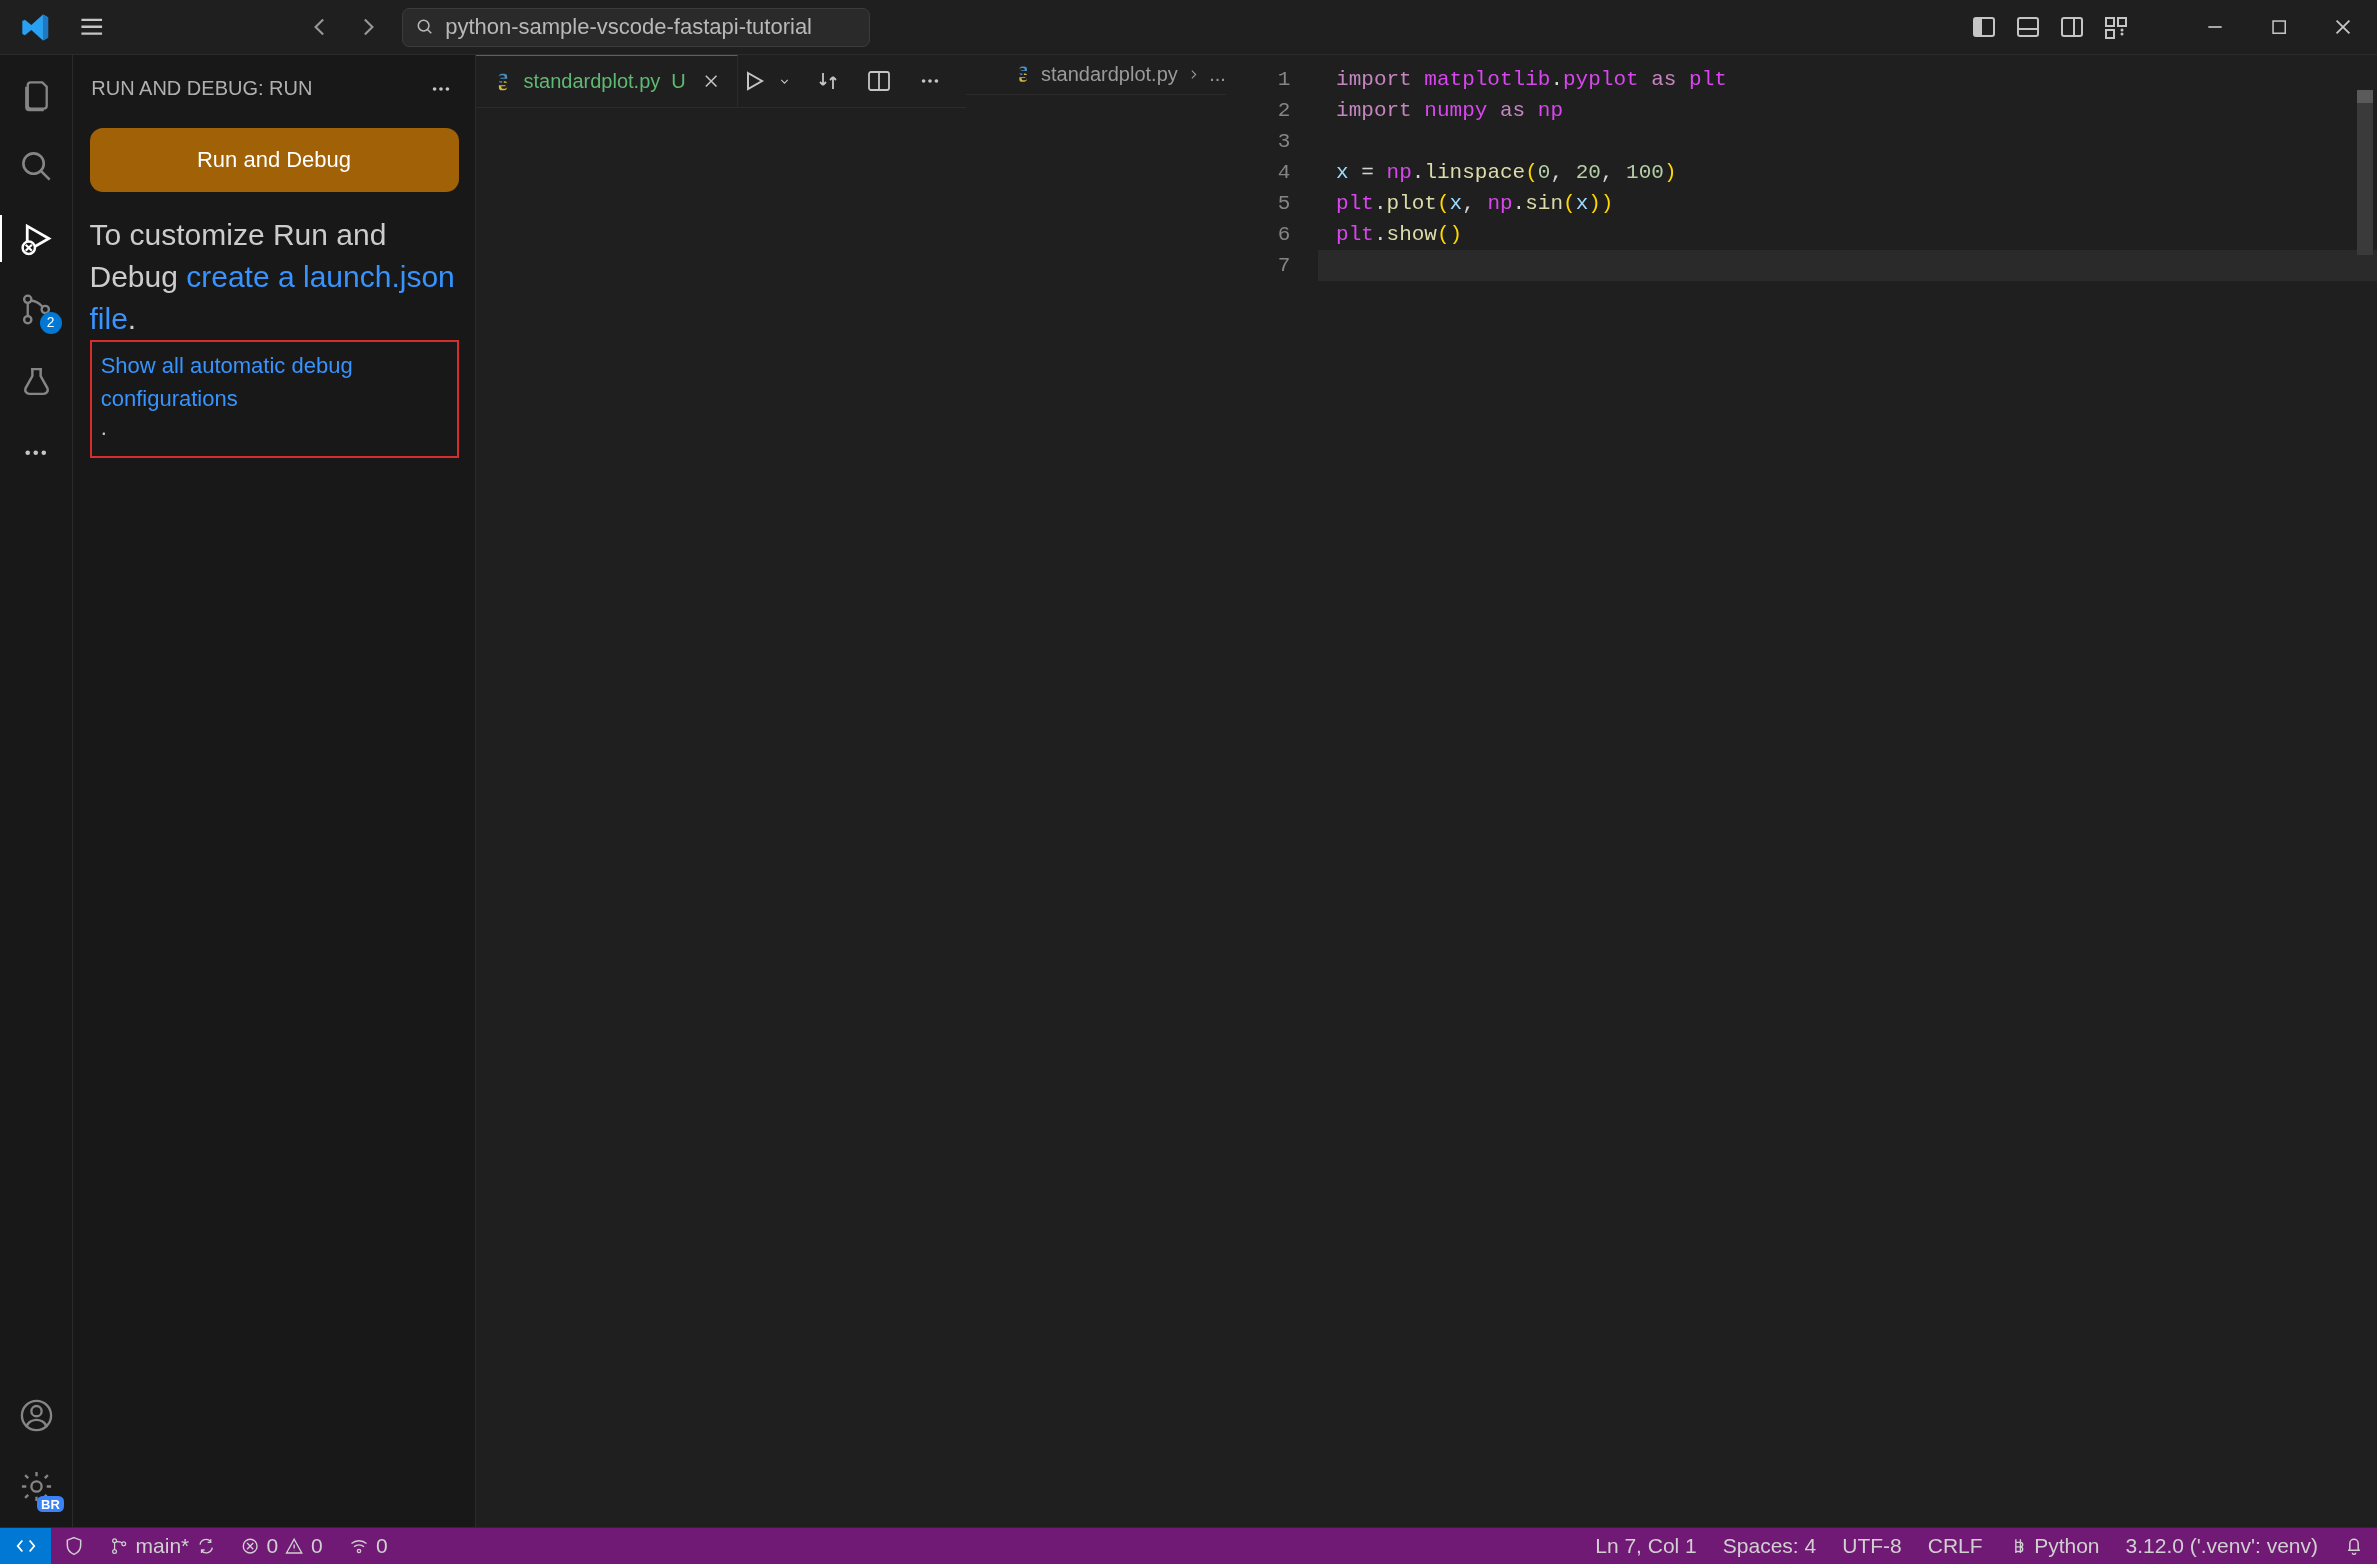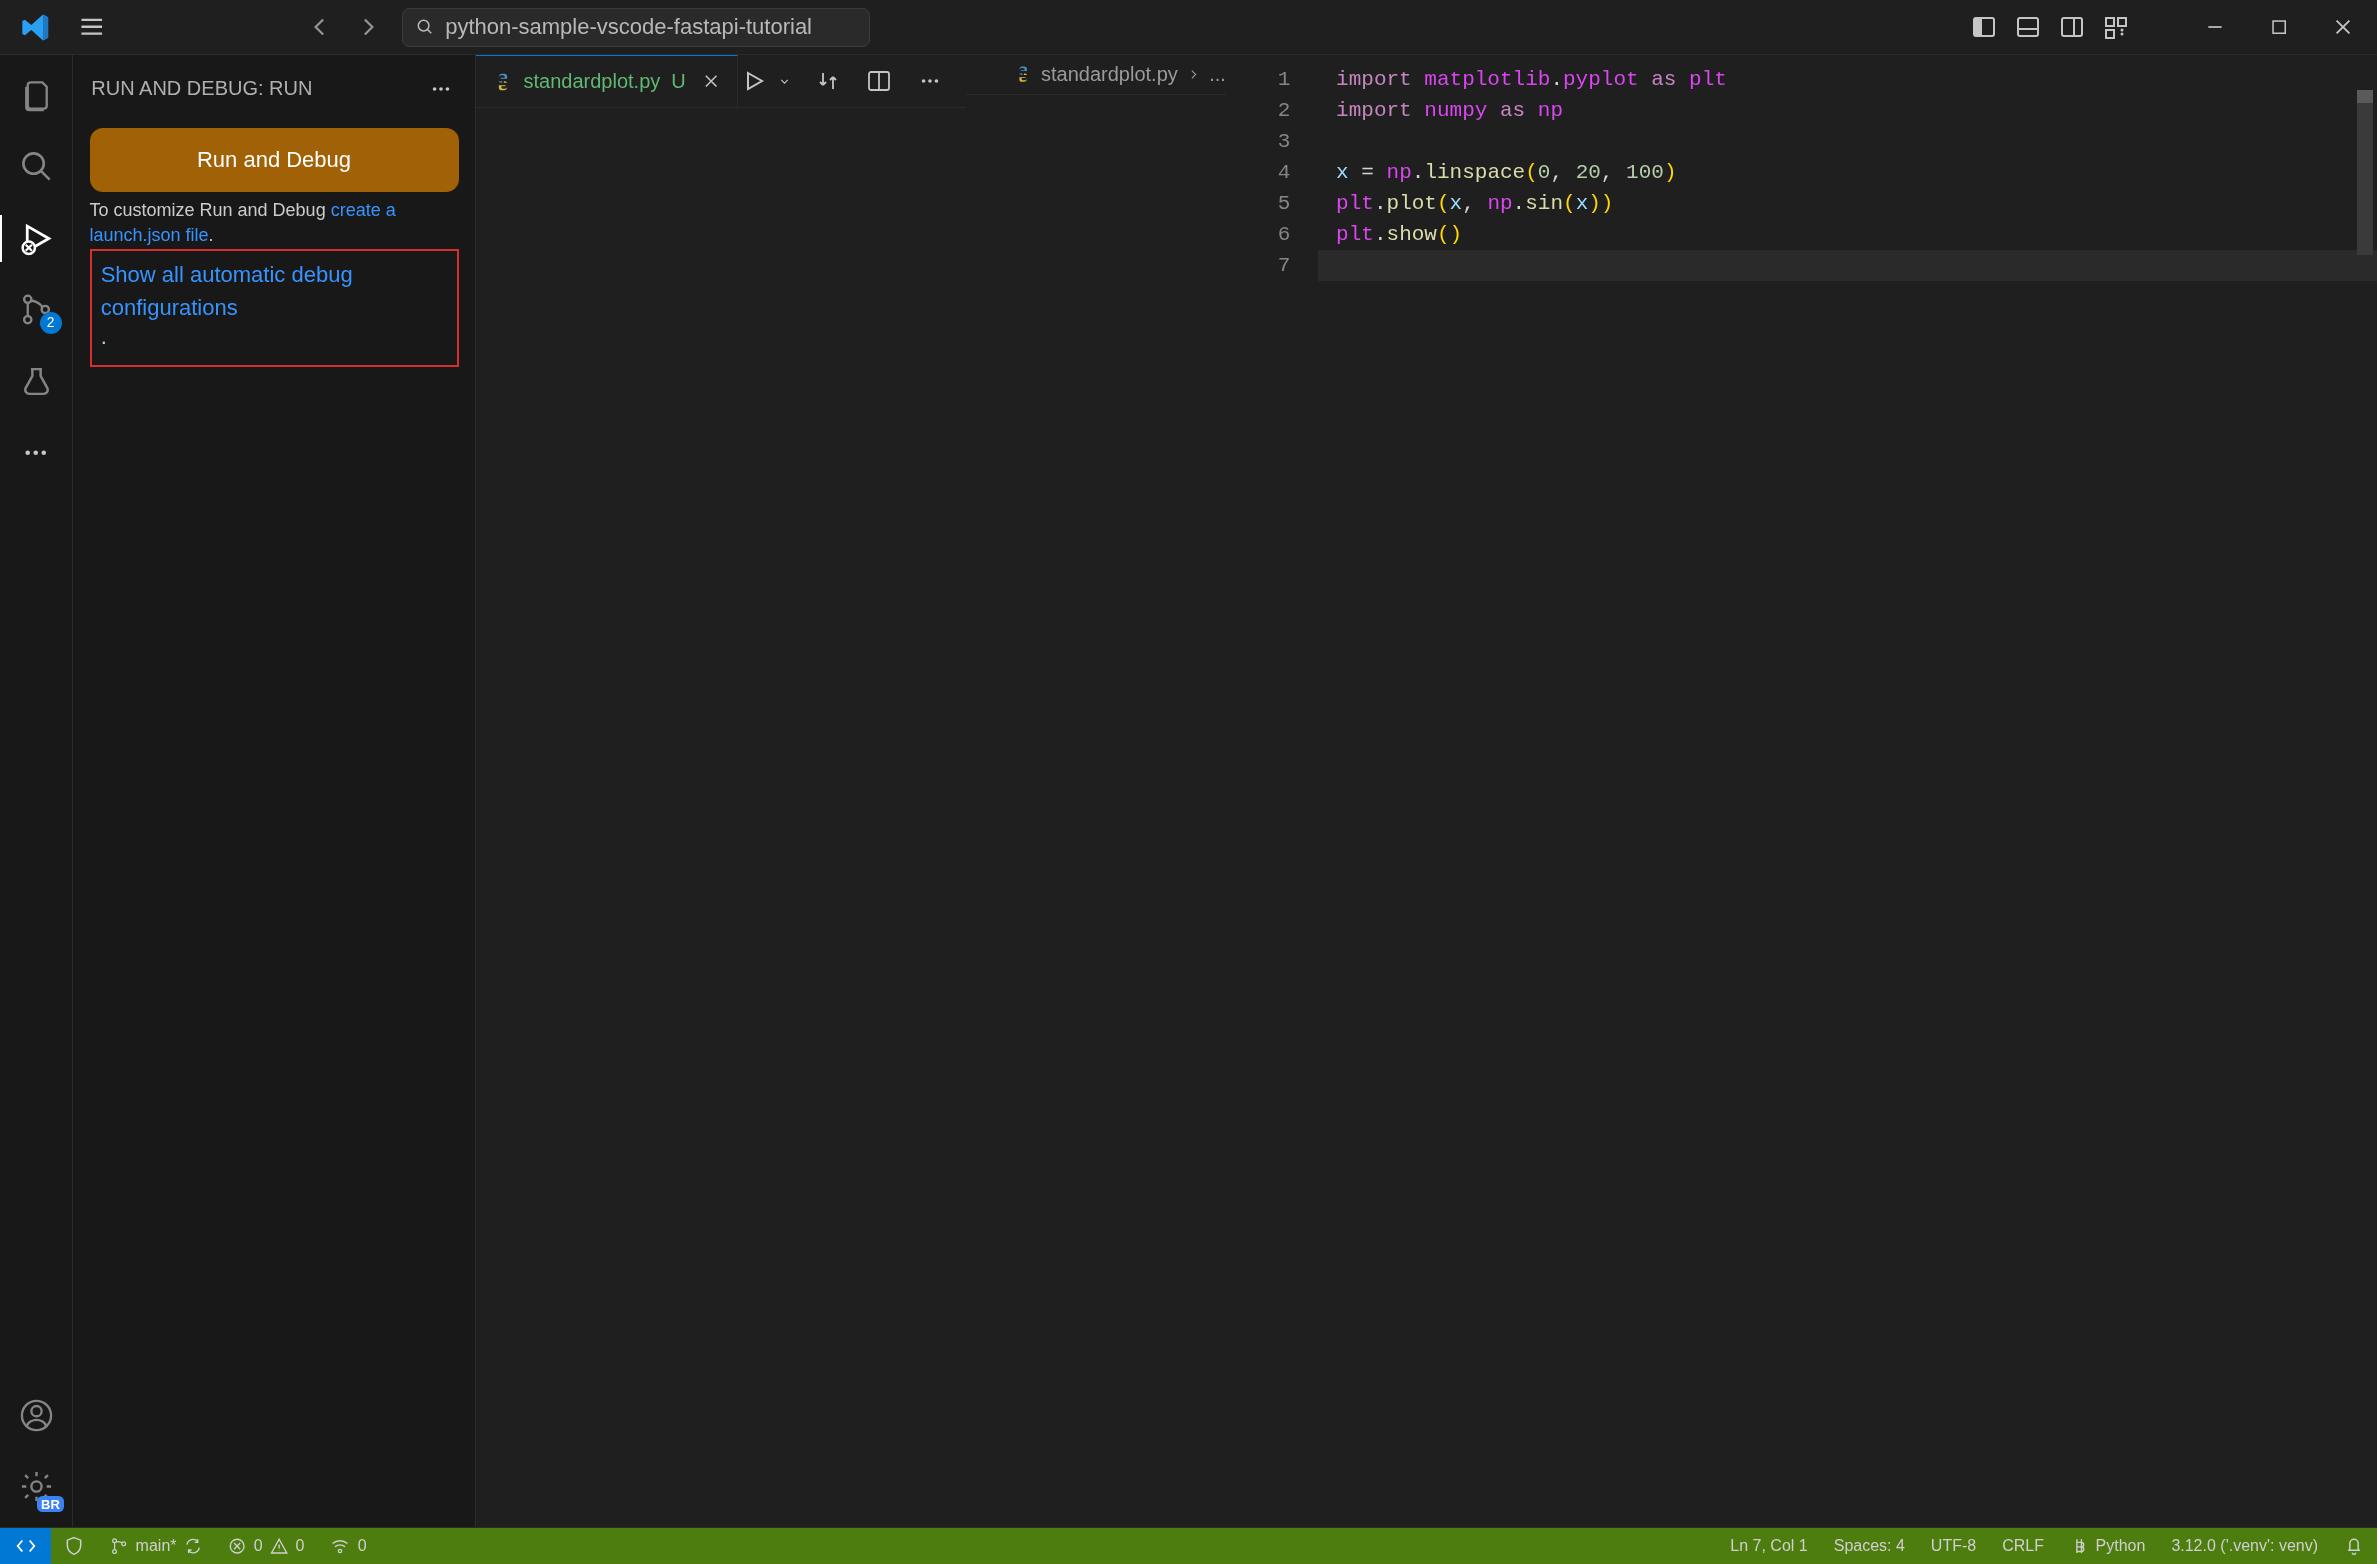--- a/index.html
+++ b/index.html
@@ -93,21 +93,21 @@
   .run-btn {
     background:#a16207;
     color:#ffffff;
     border:none;
     width:100%;
     height:64px;
     font-size:22px;
     border-radius:13px;
     cursor:pointer;
   }
-  .sidebar-text { margin-top:6px; font-size:18px; color:#cccccc; line-height:1.4; }
+  .sidebar-text { margin-top:22px; font-size:30px; color:#cccccc; line-height:1.4; }
   .link { color:#3794ff; cursor:pointer; }
   .highlight-box {
     border:2.8px solid #d62e2e;
     padding:7.3px 9.2px 14.7px 9.2px;
   }
   .highlight-box .link { display:block; line-height:1.5; }
 
   .editor-area { flex:1; display:flex; flex-direction:row; background:#1f1f1f; position:relative; }
   .tabs {
     height:53px;
@@ -158,25 +158,25 @@
     position:absolute; right:0; top:35px; width:16.5px; height:165px;
     background:#3a3a3a;
   }
   .minimap-thumb2 {
     position:absolute; right:0; top:35px; width:16.5px; height:13px;
     background:#5a5a5a;
   }
 
   .statusbar {
     height:37px;
-    background:#4d7c0f;
+    background:#701a75;
     border-top:0.9px solid #2b2b2b;
     display:flex;
     align-items:center;
-    font-size:16px;
+    font-size:21px;
     color:#d0d0d0;
   }
   .statusbar .remote {
     background:#0078d4; height:100%; width:51px;
     display:flex; align-items:center; justify-content:center;
     color:#fff;
   }
   .statusbar .item { padding:0 13px; display:flex; align-items:center; gap:7.3px; cursor:pointer; }
   .statusbar .sep { flex:1; }
 

